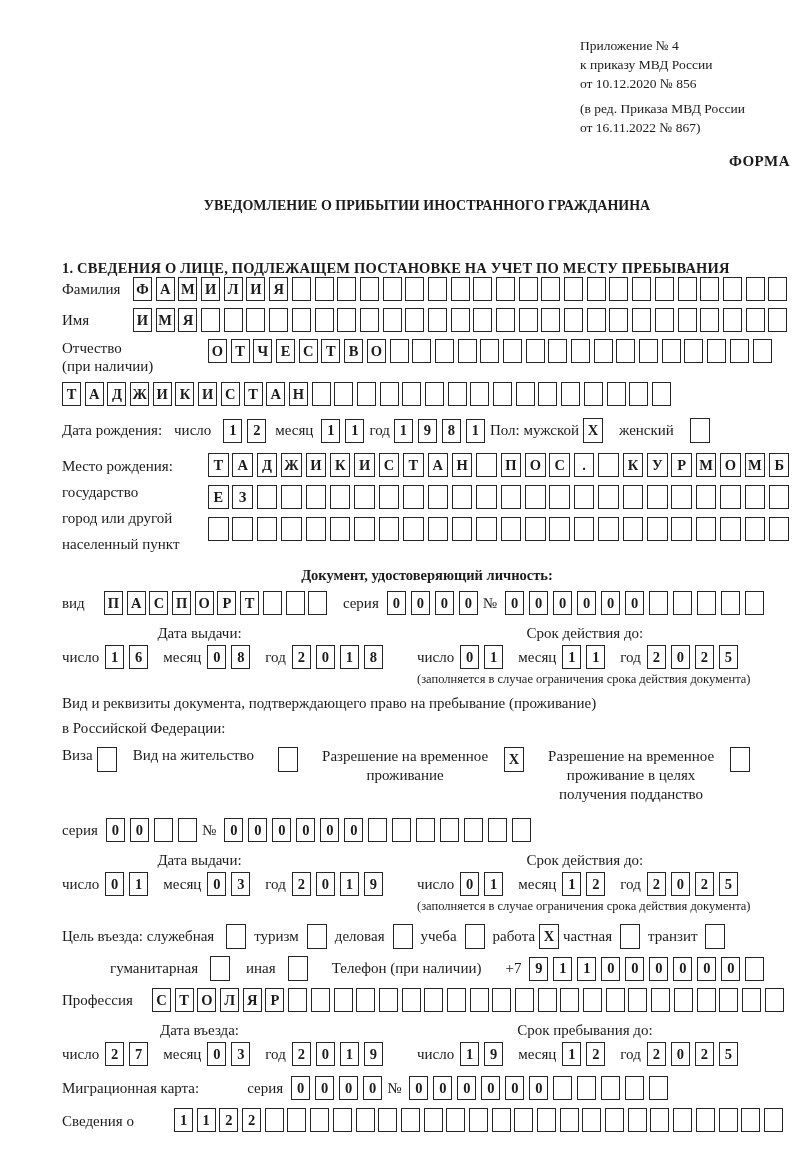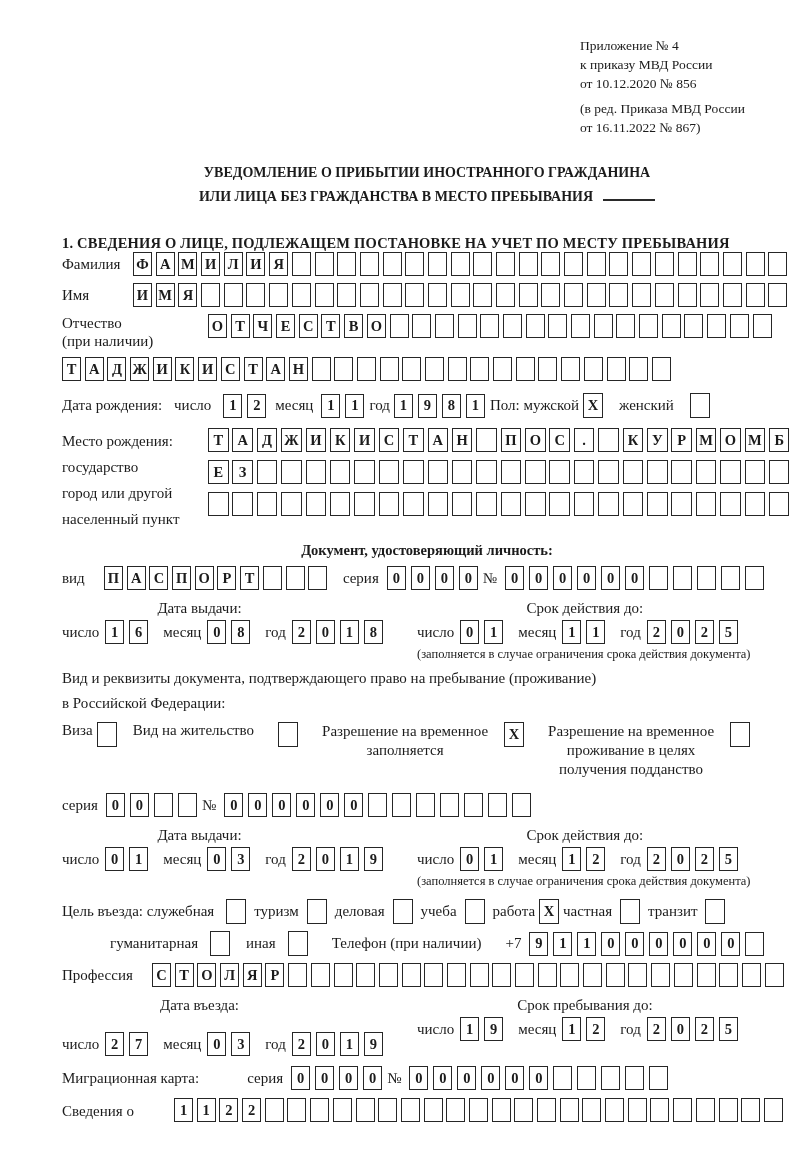--- a/index.html
+++ b/index.html
@@ -13,21 +13,21 @@
   .page{padding:36px 8px 0 62px;width:730px;}
 
   
   .hdr{margin-left:auto;width:212px;font-size:13.5px;line-height:19px;}
   .hdr .sub{margin-top:6px;}
   .forma{font-weight:bold;font-size:15px;text-align:right;margin-top:16px;padding-right:2px;letter-spacing:.5px;}
 
   
   .title{margin-top:24px;text-align:center;font-weight:bold;font-size:14px;line-height:24px;}
   .title .uline{display:inline-block;width:52px;border-bottom:2px solid #2a2a2a;height:14px;margin-left:10px;}
-  .sec-head{margin-top:26px;font-weight:bold;font-size:14.5px;letter-spacing:.2px;}
+  .sec-head{margin-top:42px;font-weight:bold;font-size:14.5px;letter-spacing:.2px;}
 
   
   .row{display:flex;align-items:center;margin-top:7px;}
   .row.top{align-items:flex-start;}
   .lbl{font-size:15px;white-space:nowrap;}
   .cells{display:flex;}
   .cell{
     display:inline-flex;align-items:center;justify-content:center;
     box-sizing:border-box;flex:0 0 auto;
     width:19px;height:24px;margin-right:3.7px;
@@ -65,26 +65,24 @@
 
 <div class="page">
 
   <div class="hdr">
     <div>Приложение № 4</div>
     <div>к приказу МВД России</div>
     <div>от 10.12.2020 № 856</div>
     <div class="sub">(в ред. Приказа МВД России</div>
     <div>от 16.11.2022 № 867)</div>
   </div>
+  <div class="forma">ФОРМА</div>
 
   <div class="title">
     <div>УВЕДОМЛЕНИЕ О ПРИБЫТИИ ИНОСТРАННОГО ГРАЖДАНИНА</div>
-    <div>
-      <span>ИЛИ ЛИЦА БЕЗ ГРАЖДАНСТВА В МЕСТО ПРЕБЫВАНИЯ</span><span class="uline"></span>
-    </div>
   </div>
 
   <div class="sec-head">1. СВЕДЕНИЯ О ЛИЦЕ, ПОДЛЕЖАЩЕМ ПОСТАНОВКЕ НА УЧЕТ ПО МЕСТУ ПРЕБЫВАНИЯ</div>
 
   <div class="row" style="margin-top:0;">
     <span class="lbl" style="width:71px;">Фамилия</span>
     <span class="cells">
         <span class="cell">Ф</span>
         <span class="cell">А</span>
         <span class="cell">М</span>
@@ -445,21 +443,21 @@
       </span>
     <span class="gap16"></span>
     <span class="lbl">Вид на жительство</span>
     <span class="gap24"></span>
     <span class="cells cb">
         <span class="cell"></span>
       </span>
     <span class="gap24"></span>
     <span class="multi">
       <div>Разрешение на временное</div>
-      <div>заполняется</div>
+      <div>проживание</div>
     </span>
     <span class="gap16"></span>
     <span class="cells cb">
         <span class="cell">X</span>
       </span>
     <span class="gap24"></span>
     <span class="multi">
       <div>Разрешение на временное</div>
       <div>проживание в целях</div>
       <div>получения подданство</div>
@@ -651,21 +649,21 @@
         <span class="cell"></span>
         <span class="cell"></span>
         <span class="cell"></span>
         <span class="cell"></span>
         <span class="cell"></span>
         <span class="cell"></span>
       </span>
   </div>
 
   <div class="dates-row">
-    <div class="date-col" style="width:355px;gap:15px;">
+    <div class="date-col" style="width:355px;">
       <div class="dtitle" style="margin-right:80px;">Дата въезда:</div>
       <div class="date-fields">
         <span class="lbl">число</span>
         <span class="cells dt">
             <span class="cell">2</span>
             <span class="cell">7</span>
           </span>
         <span class="lbl">месяц</span>
         <span class="cells dt">
             <span class="cell">0</span>

